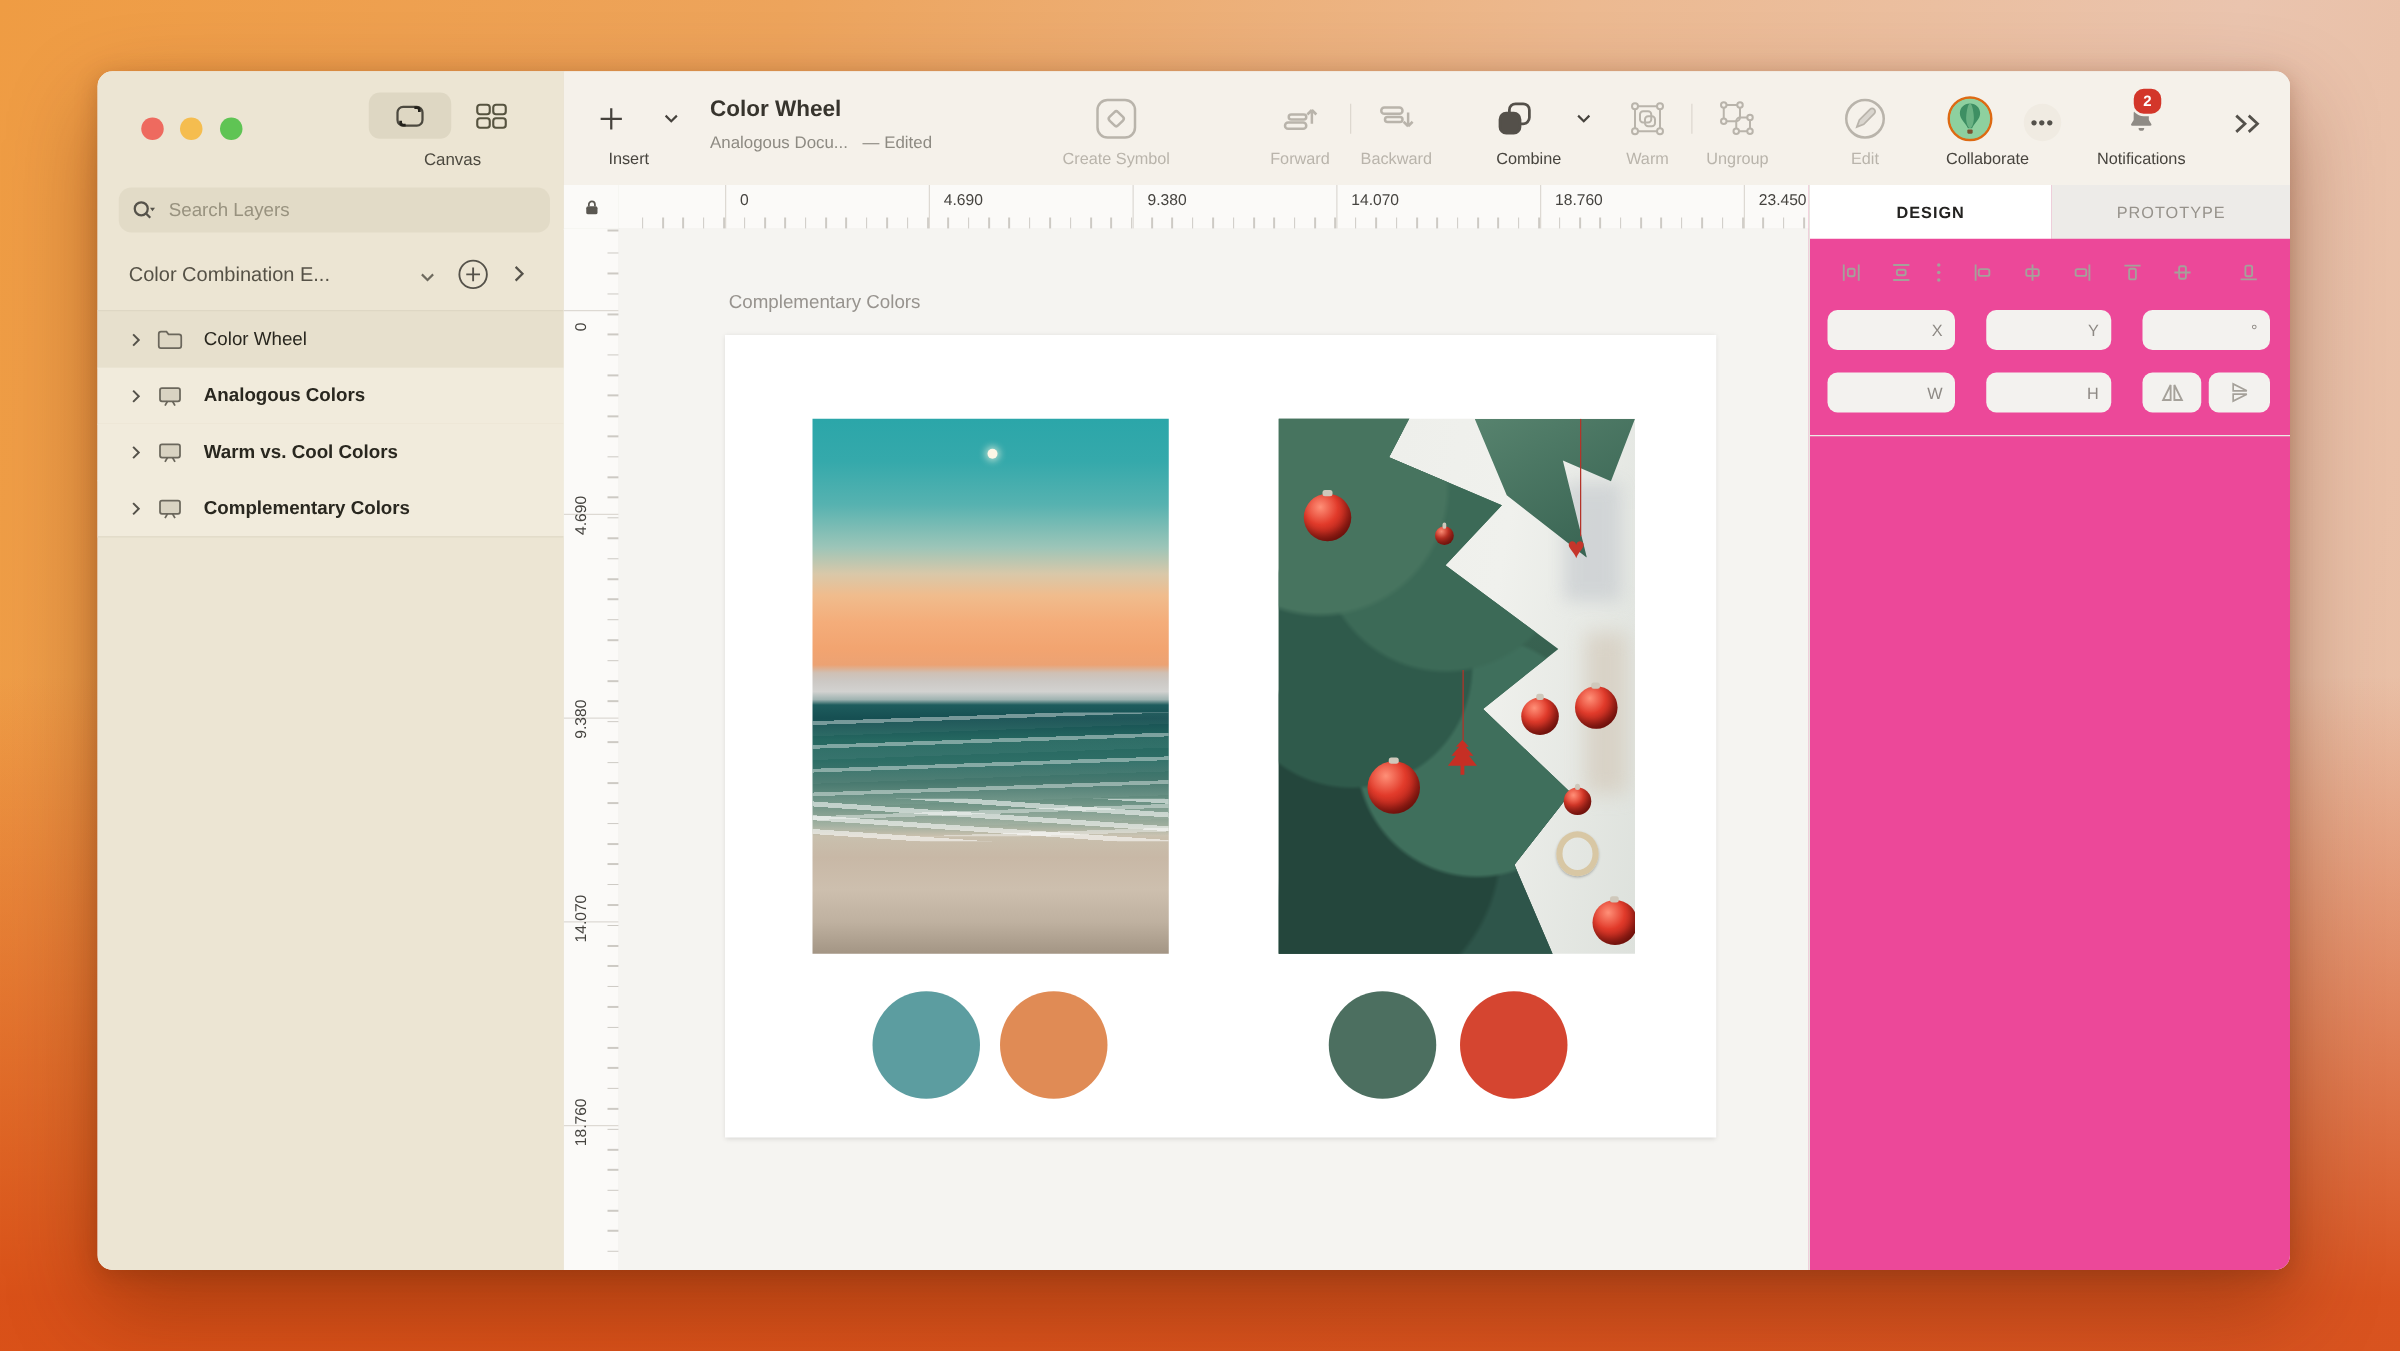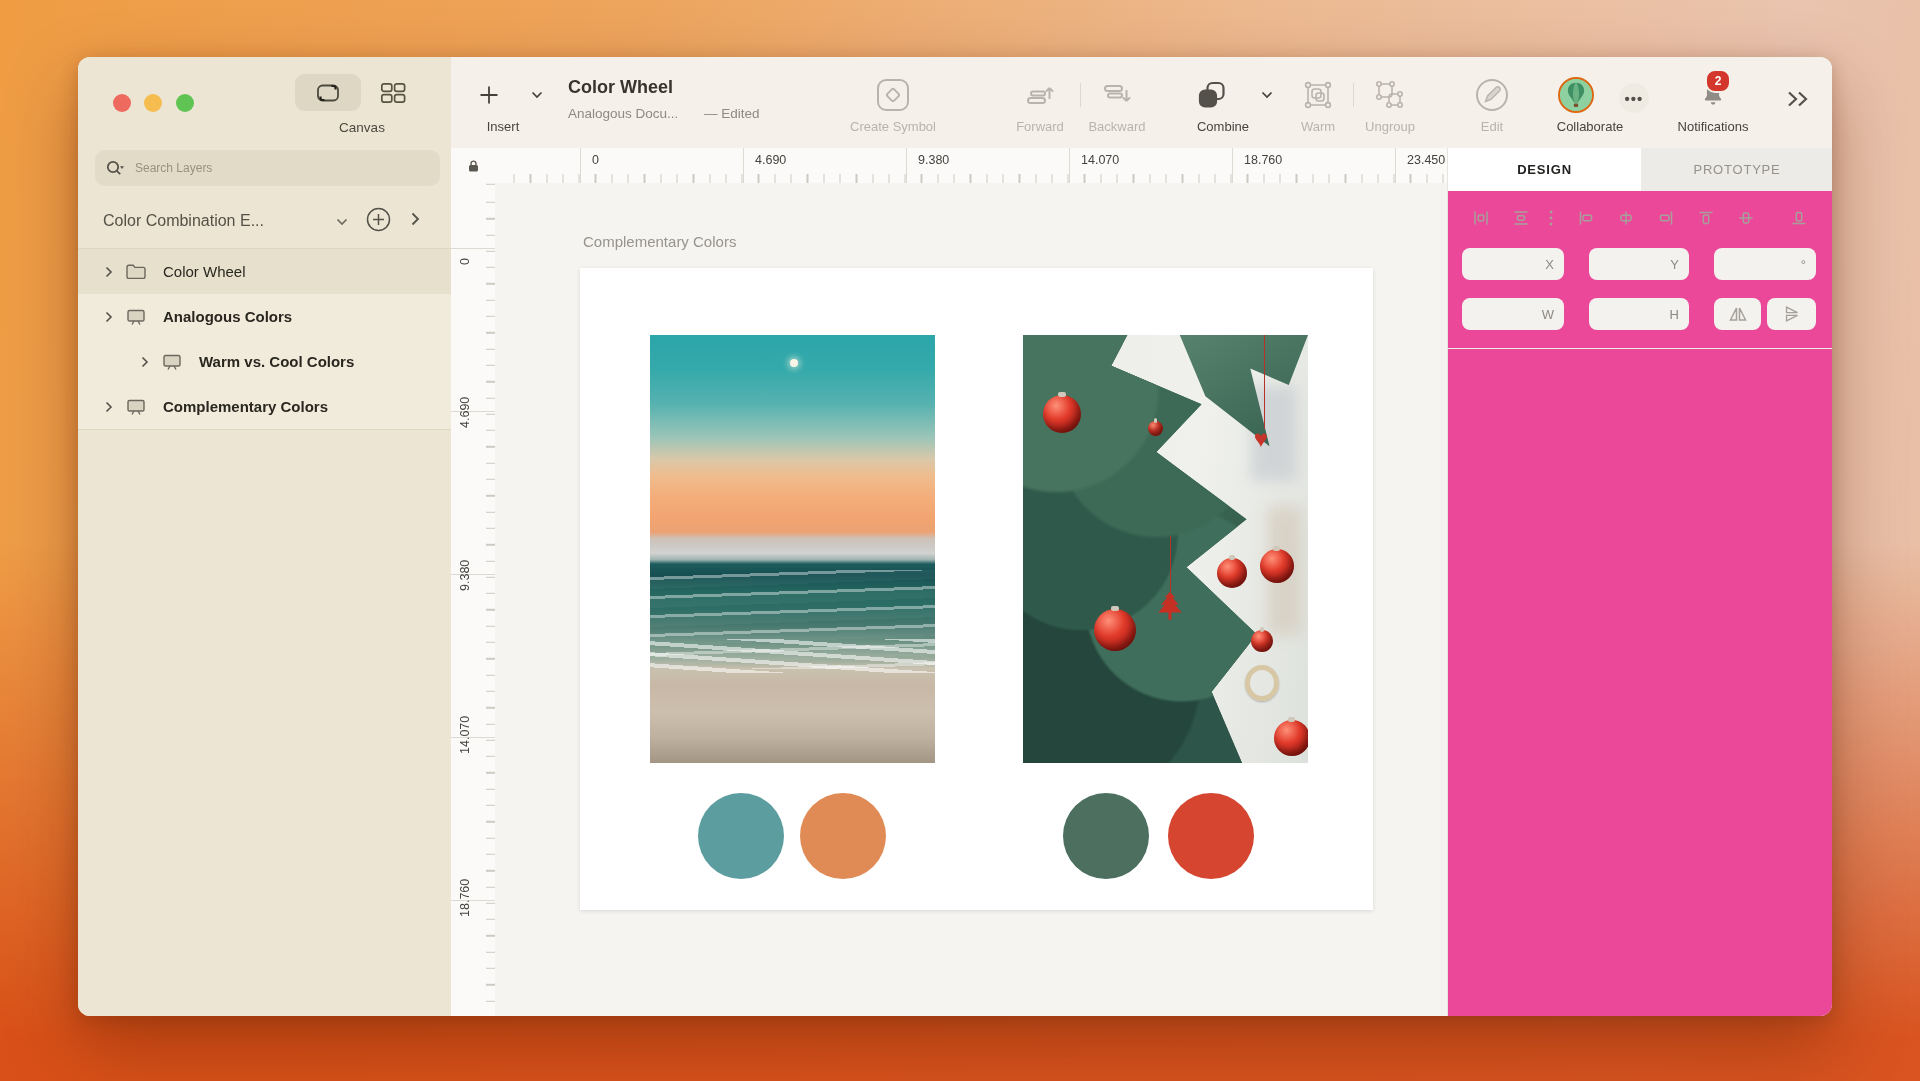--- a/index.html
+++ b/index.html
@@ -21,32 +21,32 @@
     background:#f5f4f1;
   }
 
   
   #sidebar{left:0;top:0;width:373px;height:959px;background:#ece5d3;border-right:1px solid #d6cfbd;}
   .traffic{width:18px;height:18px;border-radius:50%;top:37px;}
   .seg-on{left:217px;top:17px;width:66px;height:37px;border-radius:9px;background:#ded7c3;display:flex;align-items:center;justify-content:center;}
   .seg-grid{left:296px;top:22px;width:38px;height:28px;display:flex;align-items:center;justify-content:center;}
   #canvas-label{left:217px;top:63px;width:134px;text-align:center;font-size:13.5px;color:#4c493f;}
   #search{left:17px;top:93px;width:345px;height:36px;border-radius:10px;background:#e2dbc7;display:flex;align-items:center;padding:0 10px;box-sizing:border-box;}
-  #search input{border:none;background:transparent;outline:none;font-size:12px;color:#1d4ed8;width:280px;font-family:inherit;}
+  #search input{border:none;background:transparent;outline:none;font-size:15px;color:#1d4ed8;width:280px;font-family:inherit;}
   #search input::placeholder{color:#98927f;}
   #page-row{left:0;top:148px;width:373px;height:38px;}
   #page-name{left:25px;top:7px;font-size:16px;color:#555146;text-align:right;}
   .layer-row{left:0;width:373px;height:45px;display:flex;align-items:center;border-bottom:1px solid #ded7c4;}
   .layer-row .chev{margin-left:27px;width:10px;flex:0 0 auto;display:flex;}
   .layer-row .licon{margin-left:10px;width:26px;flex:0 0 auto;display:flex;}
   .layer-row .ltxt{margin-left:12px;font-size:15px;color:#29271f;}
   .bold{font-weight:bold;}
   #row-colorwheel{top:191px;background:#e7e0cd;border-top:1px solid #ded7c4;}
   #row-analogous{top:237px;background:#f1ebdc;}
-  #row-warmcool{top:282px;background:#f1ebdc;padding-left:36px;}
+  #row-warmcool{top:282px;background:#f1ebdc;}
   #row-complementary{top:327px;background:#f1ebdc;}
 
   
   #topbar{left:373px;top:0;width:1381px;height:91px;background:#f5f1ea;}
   .titem{position:absolute;text-align:center;}
   .tlabel{position:absolute;top:62px;width:140px;margin-left:-70px;font-size:13px;color:#47443e;white-space:nowrap;}
   .tlabel.dis{color:#b9b4ab;}
   .ticon{position:absolute;top:20px;width:40px;height:36px;margin-left:-20px;display:flex;align-items:center;justify-content:center;}
   .tdivider{position:absolute;top:26px;width:1px;height:24px;background:#ddd8cf;}
   #doc-title{left:117px;top:20px;font-size:18px;font-weight:bold;color:#37342d;}
@@ -251,21 +251,21 @@
         <svg width="12" height="8" viewBox="0 0 12 8">
             <path d="M1.5 1.5L6 6l4.5-4.5" fill="none" stroke="#45423c" stroke-width="1.7"></path>
           </svg>
       </span>
       <span class="tlabel">Insert</span>
     </div>
 
     <div class="abs" id="doc-title">Color Wheel</div>
     <div class="abs" id="doc-sub">
       <span>Analogous Docu...</span>
-      <span style="margin-left:22px">— Edited</span>
+      <span style="margin-left:8px">— Edited</span>
     </div>
 
     <div class="titem" style="left:442px">
       <span class="ticon">
         <svg width="34" height="34" viewBox="0 0 34 34">
             <rect x="2" y="2" width="30" height="30" rx="8" fill="none" stroke="#b9b4ab" stroke-width="2"></rect>
             <rect x="12.2" y="12.2" width="9.6" height="9.6" rx="2" transform="rotate(45 17 17)" fill="none" stroke="#b9b4ab" stroke-width="2"></rect>
           </svg>
       </span>
       <span class="tlabel dis">Create Symbol</span>

